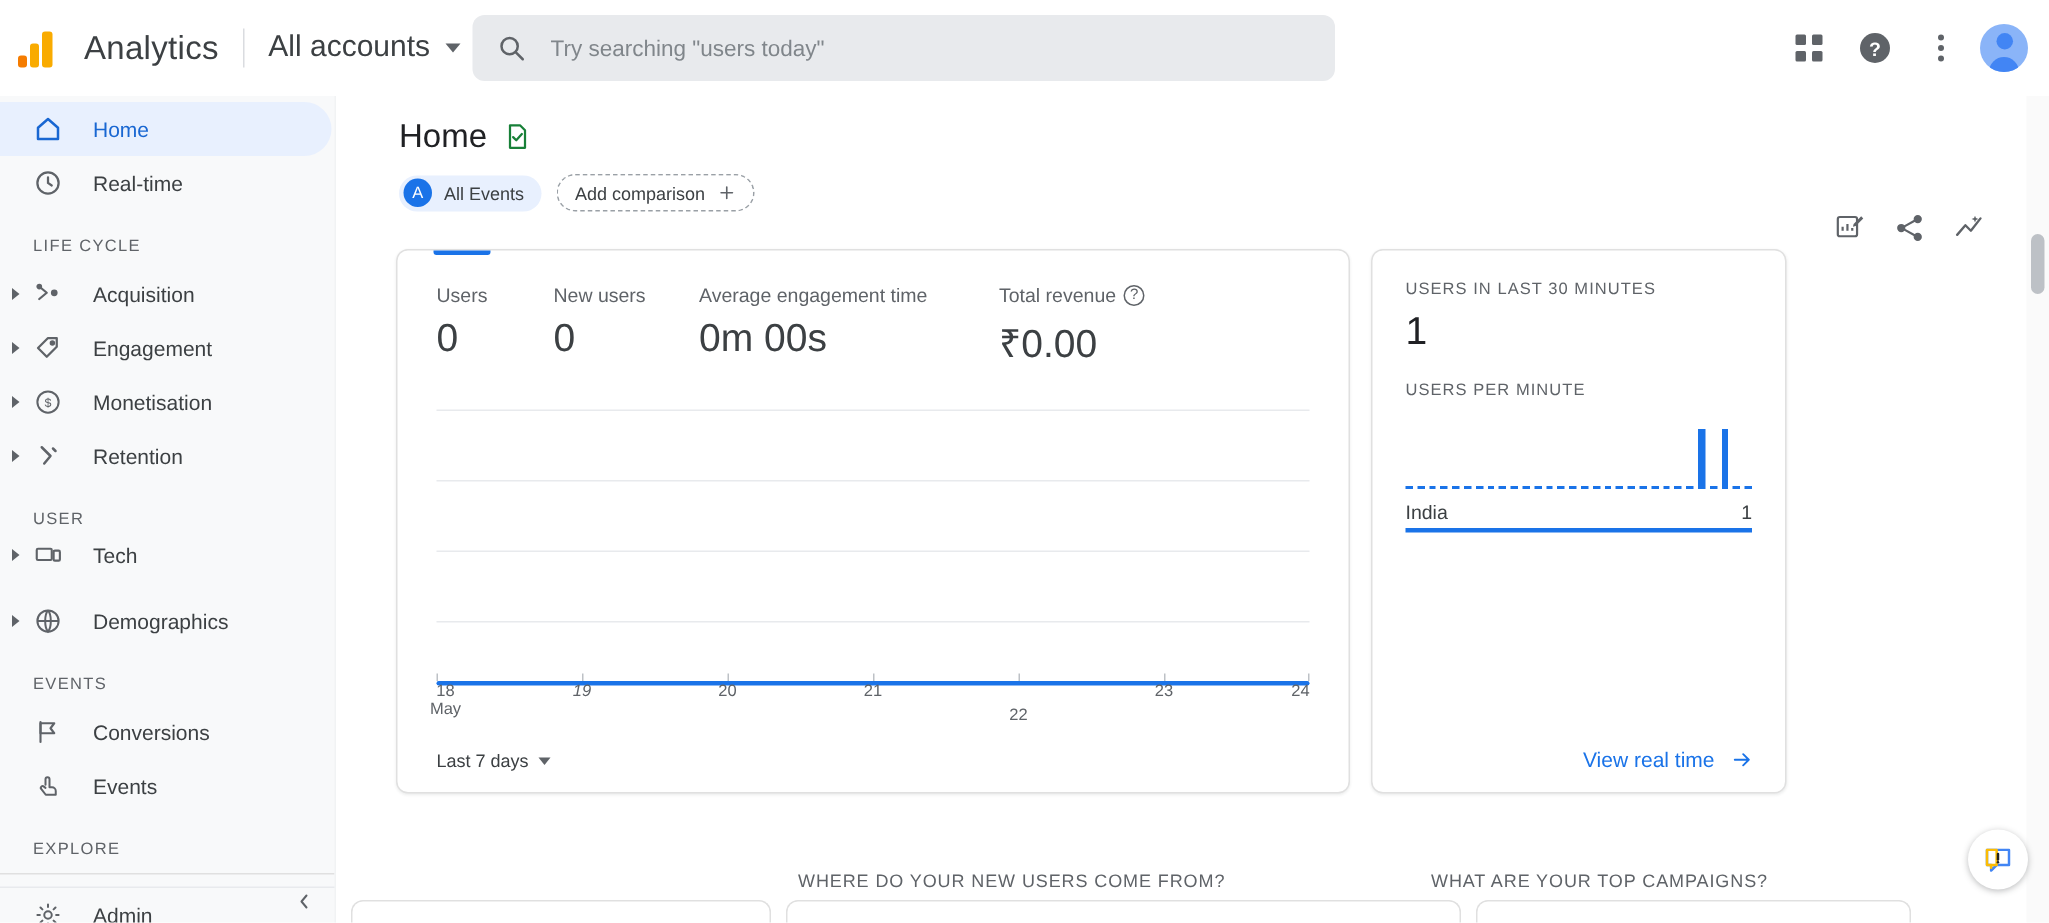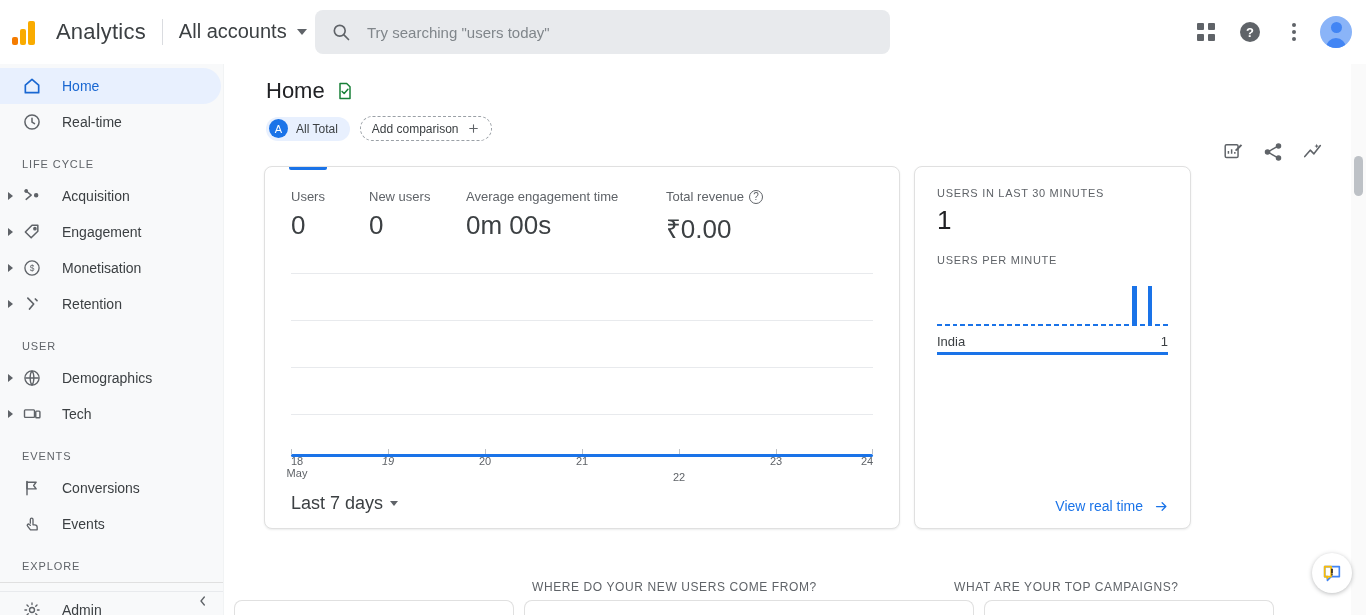--- a/index.html
+++ b/index.html
@@ -131,21 +131,21 @@
   .linechart { position: absolute; left: 26px; top: 95px; width: 582px; height: 195px; }
   .gl { position: absolute; left: 0; width: 582px; height: 1px; background: #e8eaed; }
   .flatline { position: absolute; left: 0; bottom: 0; width: 582px; height: 3px; background: #1a73e8; border-radius: 2px; }
   .xaxis { position: absolute; left: 26px; top: 288px; width: 582px; height: 30px; }
   .xtick { position: absolute; font-size: 11px; color: #5f6368; transform: translateX(-50%); text-align: center; }
   .xtick .sub { display: block; font-size: 11px; color: #5f6368; }
   .tickmark { position: absolute; top: -6px; width: 1px; height: 5px; background: #bdc1c6; }
 
   .daterange {
     position: absolute; left: 26px; bottom: 14px; display: flex; align-items: center;
-    font-size: 18px; color: #3c4043; cursor: pointer; gap: 7px;
+    font-size: 12px; color: #3c4043; cursor: pointer; gap: 7px;
   }
   .daterange .caret { width:0;height:0;border-left:4px solid transparent;border-right:4px solid transparent;border-top:5px solid #5f6368; }
 
   .rt-label { font-size: 11px; letter-spacing: .7px; color: #5f6368; font-weight: 500; }
   .rt-big { font-size: 26px; color: #202124; margin-top: 6px; }
   .upm-chart { position: relative; height: 48px; margin-top: 12px; display: flex; align-items: flex-end; gap: 3px; }
   .upm-bar { width: 7px; background: #1a73e8; }
   .rt-table-head {
     display: flex; justify-content: space-between; font-size: 11px; letter-spacing: .7px;
     color: #5f6368; font-weight: 500; border-bottom: 1px solid #e0e0e0; padding-bottom: 8px; margin-top: 8px;
@@ -284,39 +284,39 @@
     <span class="ico">
       <svg width="20" height="20" viewBox="0 0 24 24" fill="none" stroke="#5f6368" stroke-width="2">
         <path d="M7 5 L14 12 L9 18" stroke-linecap="round" stroke-linejoin="round"></path>
         <path d="M16 6 L18 8" stroke-linecap="round"></path>
       </svg>
     </span>
     <span>Retention</span>
   </div>
 
   <div class="nav-section" style="margin-top:18px;">USER</div>
+  <div class="nav-item">
+    <span class="exp"></span>
+    <span class="ico">
+      <svg width="20" height="20" viewBox="0 0 24 24" fill="none" stroke="#5f6368" stroke-width="1.7">
+        <rect x="3" y="7" width="12" height="9" rx="1"></rect>
+        <rect x="16.5" y="8.5" width="5" height="8" rx="1"></rect>
+      </svg>
+    </span>
+    <span>Tech</span>
+  </div>
   <div class="nav-item" style="margin-top:8px;">
     <span class="exp"></span>
     <span class="ico">
       <svg width="20" height="20" viewBox="0 0 24 24" fill="none" stroke="#5f6368" stroke-width="1.6">
         <circle cx="12" cy="12" r="8.5"></circle>
         <path d="M4 12 H20 M12 3.5 C9 7 9 17 12 20.5 C15 17 15 7 12 3.5"></path>
       </svg>
     </span>
     <span>Demographics</span>
-  </div>
-  <div class="nav-item">
-    <span class="exp"></span>
-    <span class="ico">
-      <svg width="20" height="20" viewBox="0 0 24 24" fill="none" stroke="#5f6368" stroke-width="1.7">
-        <rect x="3" y="7" width="12" height="9" rx="1"></rect>
-        <rect x="16.5" y="8.5" width="5" height="8" rx="1"></rect>
-      </svg>
-    </span>
-    <span>Tech</span>
   </div>
 
   <div class="nav-section" style="margin-top:18px;">EVENTS</div>
   <div class="nav-item" style="margin-top:8px;">
     <span class="ico">
       <svg width="20" height="20" viewBox="0 0 24 24" fill="none" stroke="#5f6368" stroke-width="1.7">
         <path d="M6 4 V20" stroke-linecap="round"></path>
         <path d="M6 5 H17 L14 9 L17 13 H6 Z" stroke-linejoin="round"></path>
       </svg>
     </span>
@@ -384,21 +384,21 @@
       <svg width="22" height="22" viewBox="0 0 24 24" fill="none" stroke="#5f6368" stroke-width="1.7">
         <path d="M3 17 L9 10 L13 14 L20 5" stroke-linecap="round" stroke-linejoin="round"></path>
         <path d="M16 3 l.7 1.8 L18.5 5.5 l-1.8 .7 L16 8 l-.7-1.8 L13.5 5.5 l1.8-.7 Z" fill="#5f6368" stroke="none"></path>
       </svg>
     </div>
   </div>
 
   <div class="chips">
     <div class="chip-allusers">
       <span class="chip-dot">A</span>
-      <span class="lbl">All Total</span>
+      <span class="lbl">All Events</span>
     </div>
     <div class="chip-add">
       <span>Add comparison</span>
       <svg width="13" height="13" viewBox="0 0 24 24" stroke="#5f6368" stroke-width="2">
         <path d="M12 5 V19 M5 12 H19" stroke-linecap="round"></path>
       </svg>
     </div>
   </div>
 
   <div class="cards">

